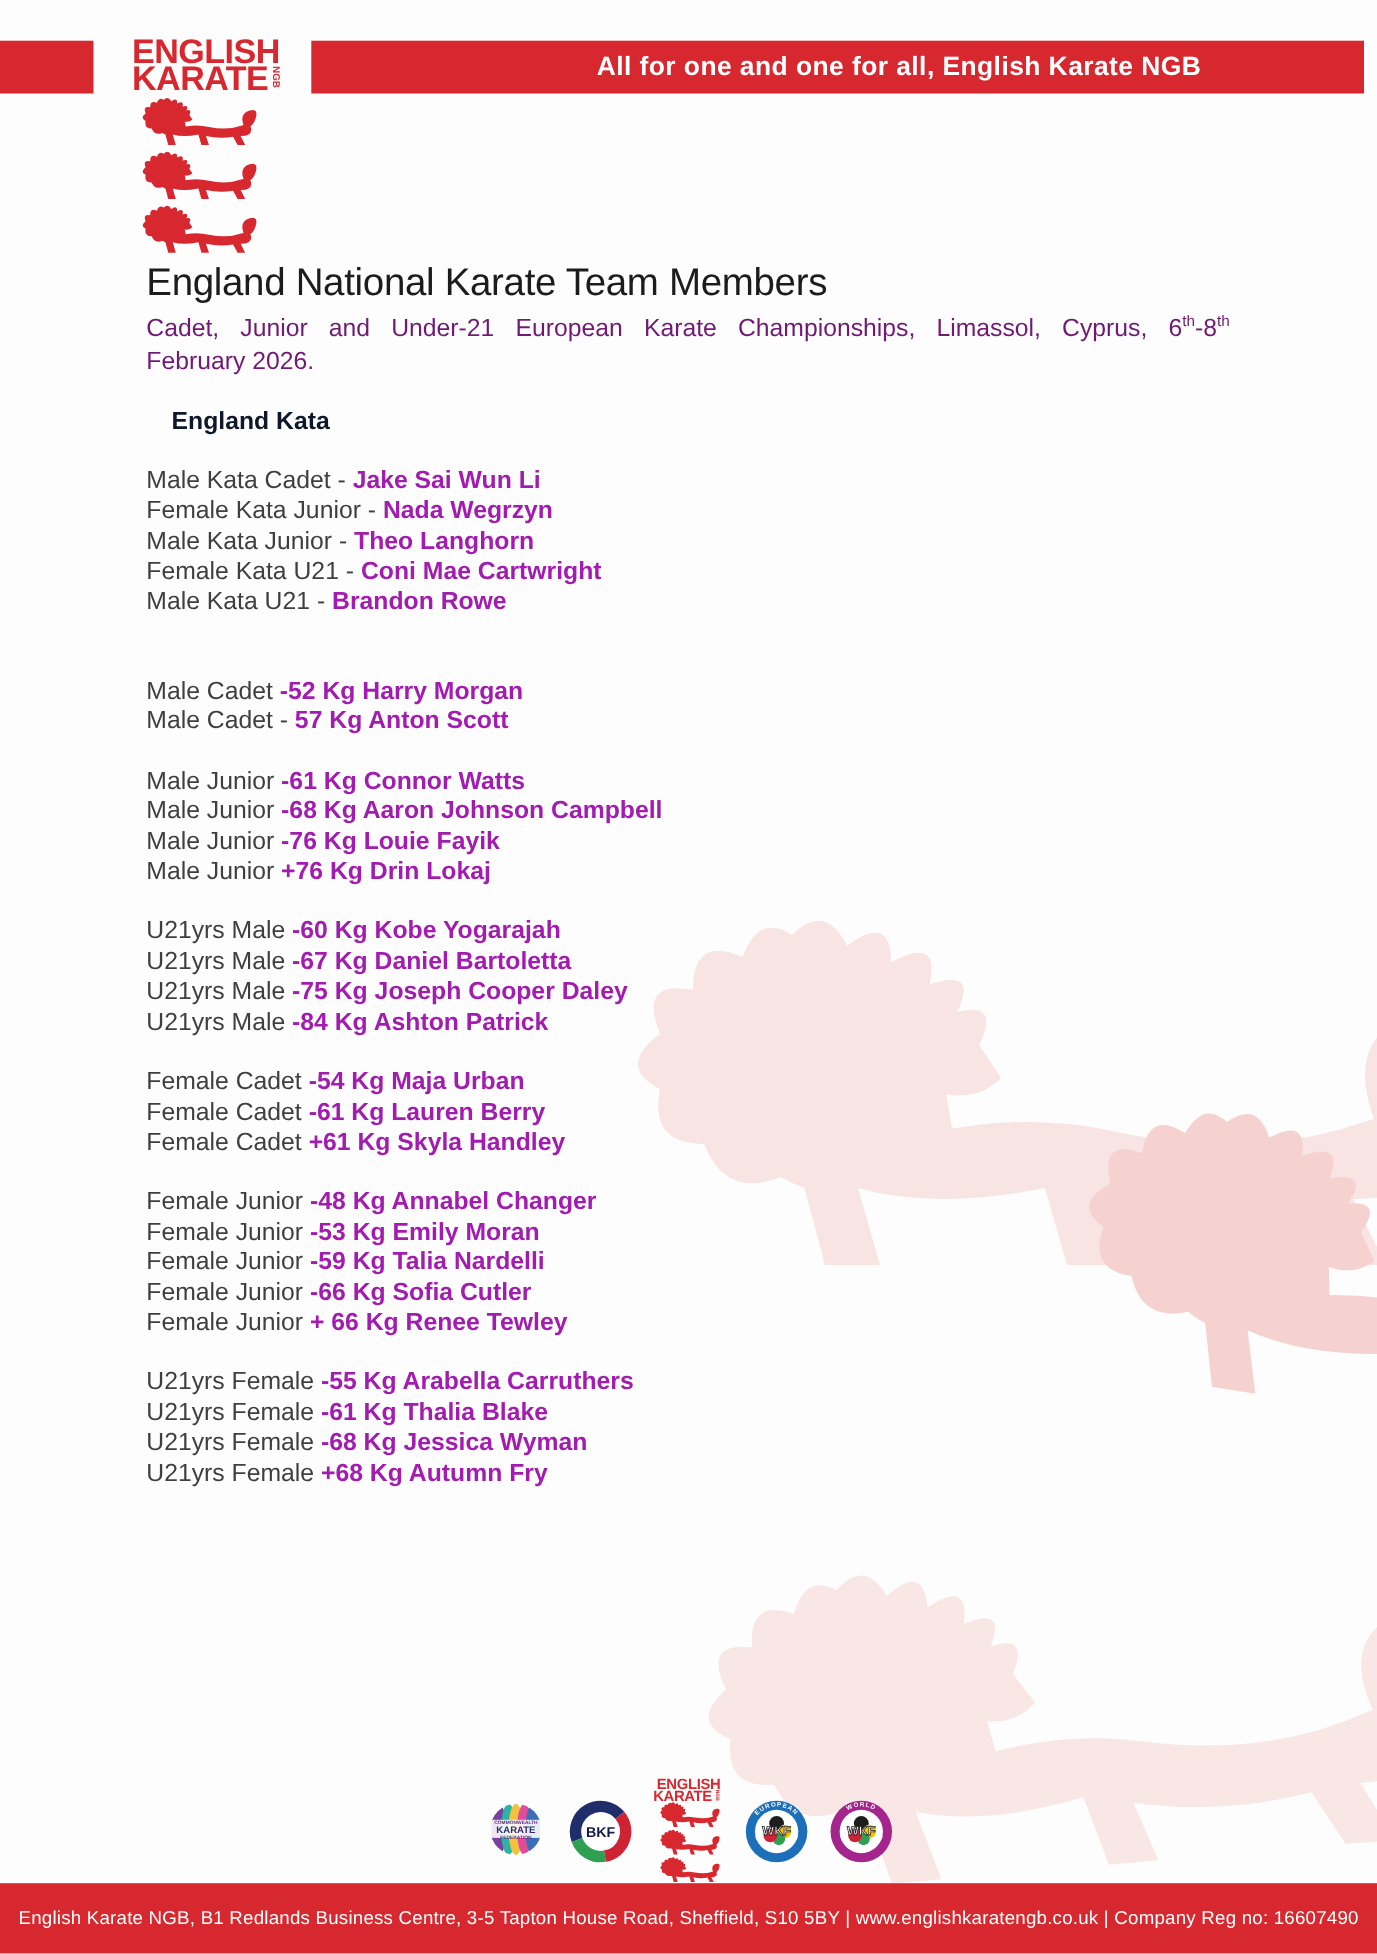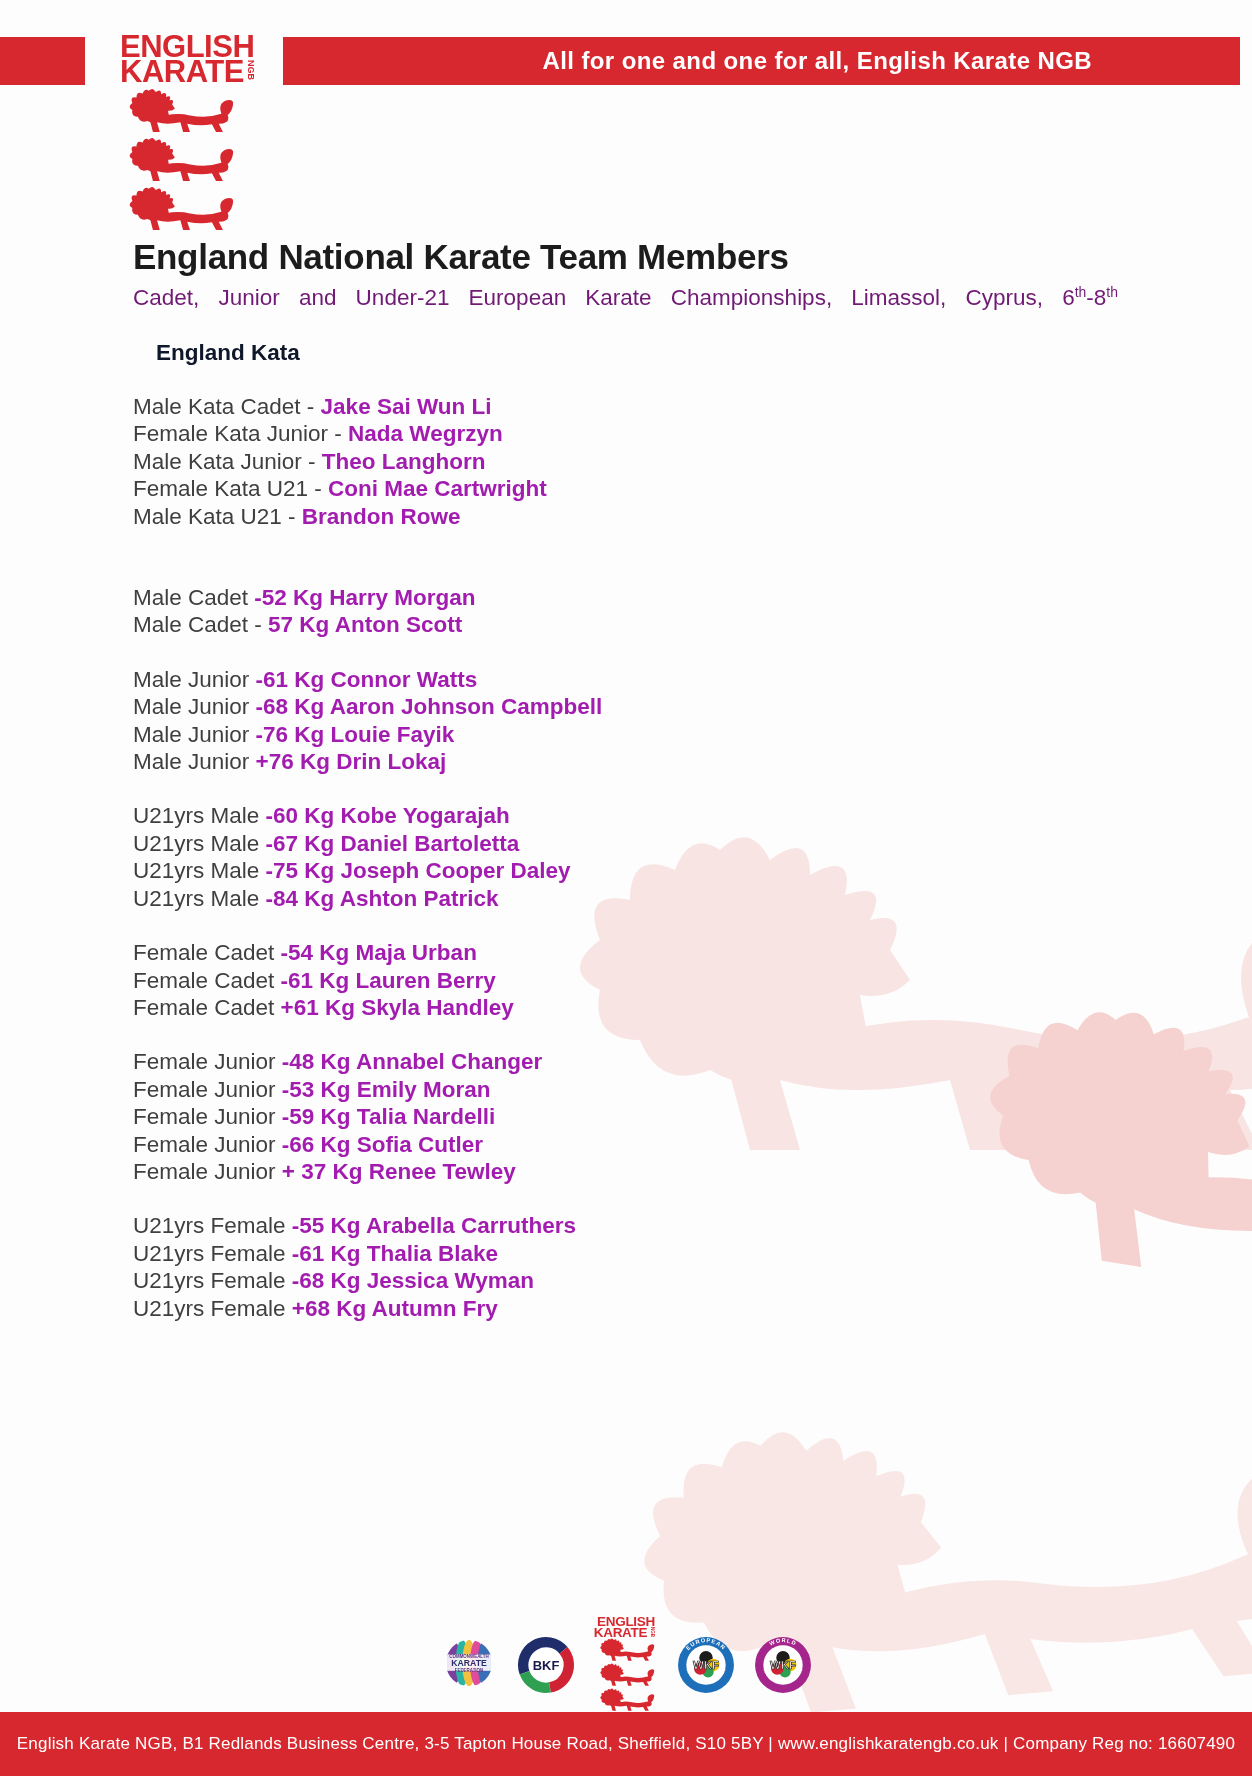--- a/index.html
+++ b/index.html
@@ -18,21 +18,21 @@
                    vertical-align:top; margin-left:2px; line-height:9px; transform:translateY(1px); }
   .lions-top { position:absolute; left:118px; top:88px; color:#d7282f; }
   .lions-top svg { display:block; margin-bottom:1px; }
 
   
   .wm { position:absolute; pointer-events:none; }
   .wm svg { display:block; }
 
   
   .doc { position:absolute; left:133px; top:234px; width:985px; color:#3f3f3f; }
-  .title { font-size:35px; font-weight:bold; color:#1c1c1c; letter-spacing:-0.3px; line-height:46px; margin-bottom:3px; }
+  .title { font-size:35px; font-weight:normal; color:#1c1c1c; letter-spacing:-0.3px; line-height:46px; margin-bottom:3px; }
   .sub { font-size:22.5px; line-height:30px; color:#701a75; }
   .sub-line1 { text-align:justify; text-align-last:justify; }
   .sub sup { font-size:0.62em; vertical-align:super; line-height:0; }
   .nowrap { white-space:nowrap; }
 
   .rgap { height:27px; }
   .sgap { height:26px; }
   .rhead { font-size:22.5px; line-height:27px; font-weight:bold; color:#0f172a;margin-left:23px; }
   .rline { font-size:22.5px; line-height:27.4px; white-space:pre-wrap; }
   .rline b { color:#a21caf;text-align:center; }
@@ -96,20 +96,21 @@
       </svg>
     <svg width="122" height="48" viewBox="0 0 160 70">
         <use href="#lion"></use>
       </svg>
   </div>
 
   <div class="doc">
     <div class="title">England National Karate Team Members</div>
 
     <div class="sub sub-line1"><span>Cadet, Junior and Under-21 European Karate Championships, Limassol, Cyprus,</span> <span class="nowrap"><span>6</span><sup>th</sup><span>-</span><span>8</span><sup>th</sup></span></div>
+    <div class="sub">February 2026.</div>
 
     <div class="sgap"></div>
     <div class="rhead">England Kata</div>
     <div class="rgap"></div>
 
     <div class="rline"><span>Male Kata Cadet - </span><b>Jake Sai Wun Li</b></div>
     <div class="rline"><span>Female Kata Junior - </span><b>Nada Wegrzyn</b></div>
     <div class="rline"><span>Male Kata Junior - </span><b>Theo Langhorn</b></div>
     <div class="rline"><span>Female Kata U21 - </span><b>Coni Mae Cartwright</b></div>
     <div class="rline"><span>Male Kata U21 - </span><b>Brandon Rowe</b></div>
@@ -131,21 +132,21 @@
     <div class="rline"><span>U21yrs Male </span><b>-84 Kg Ashton Patrick</b></div>
     <div class="rgap"></div>
     <div class="rline"><span>Female Cadet </span><b>-54 Kg Maja Urban</b></div>
     <div class="rline"><span>Female Cadet </span><b>-61 Kg Lauren Berry</b></div>
     <div class="rline"><span>Female Cadet </span><b>+61 Kg Skyla Handley</b></div>
     <div class="rgap"></div>
     <div class="rline"><span>Female Junior </span><b>-48 Kg Annabel Changer</b></div>
     <div class="rline"><span>Female Junior </span><b>-53 Kg Emily Moran</b></div>
     <div class="rline"><span>Female Junior </span><b>-59 Kg Talia Nardelli</b></div>
     <div class="rline"><span>Female Junior </span><b>-66 Kg Sofia Cutler</b></div>
-    <div class="rline"><span>Female Junior </span><b>+ 37 Kg Renee Tewley</b></div>
+    <div class="rline"><span>Female Junior </span><b>+ 66 Kg Renee Tewley</b></div>
     <div class="rgap"></div>
     <div class="rline"><span>U21yrs Female </span><b>-55 Kg Arabella Carruthers</b></div>
     <div class="rline"><span>U21yrs Female </span><b>-61 Kg Thalia Blake</b></div>
     <div class="rline"><span>U21yrs Female </span><b>-68 Kg Jessica Wyman</b></div>
     <div class="rline"><span>U21yrs Female </span><b>+68 Kg Autumn Fry</b></div>
   </div>
 
   <div class="logo-row">
 
     <div class="plogo">

